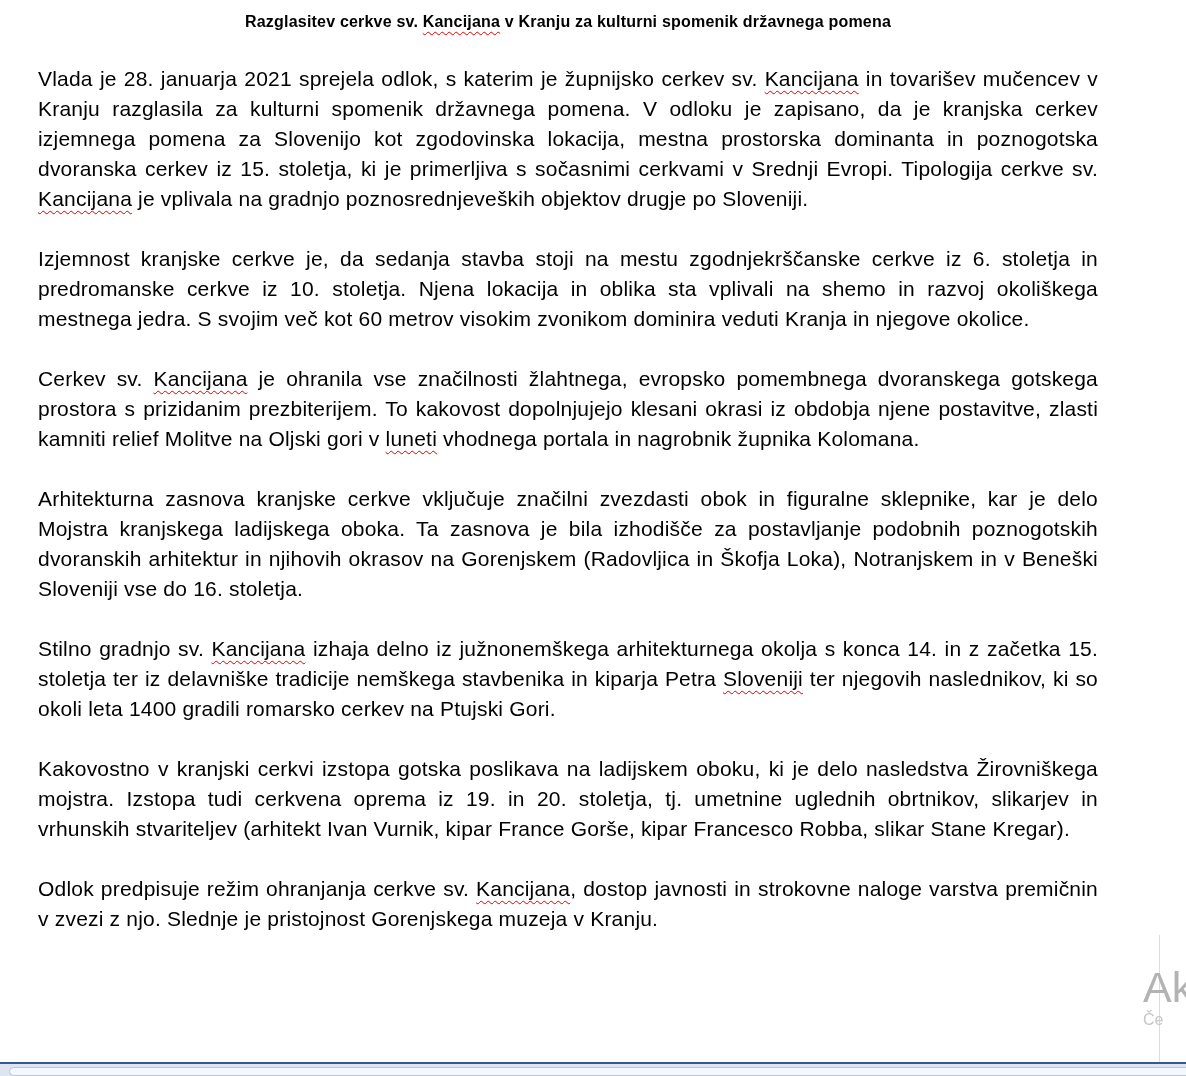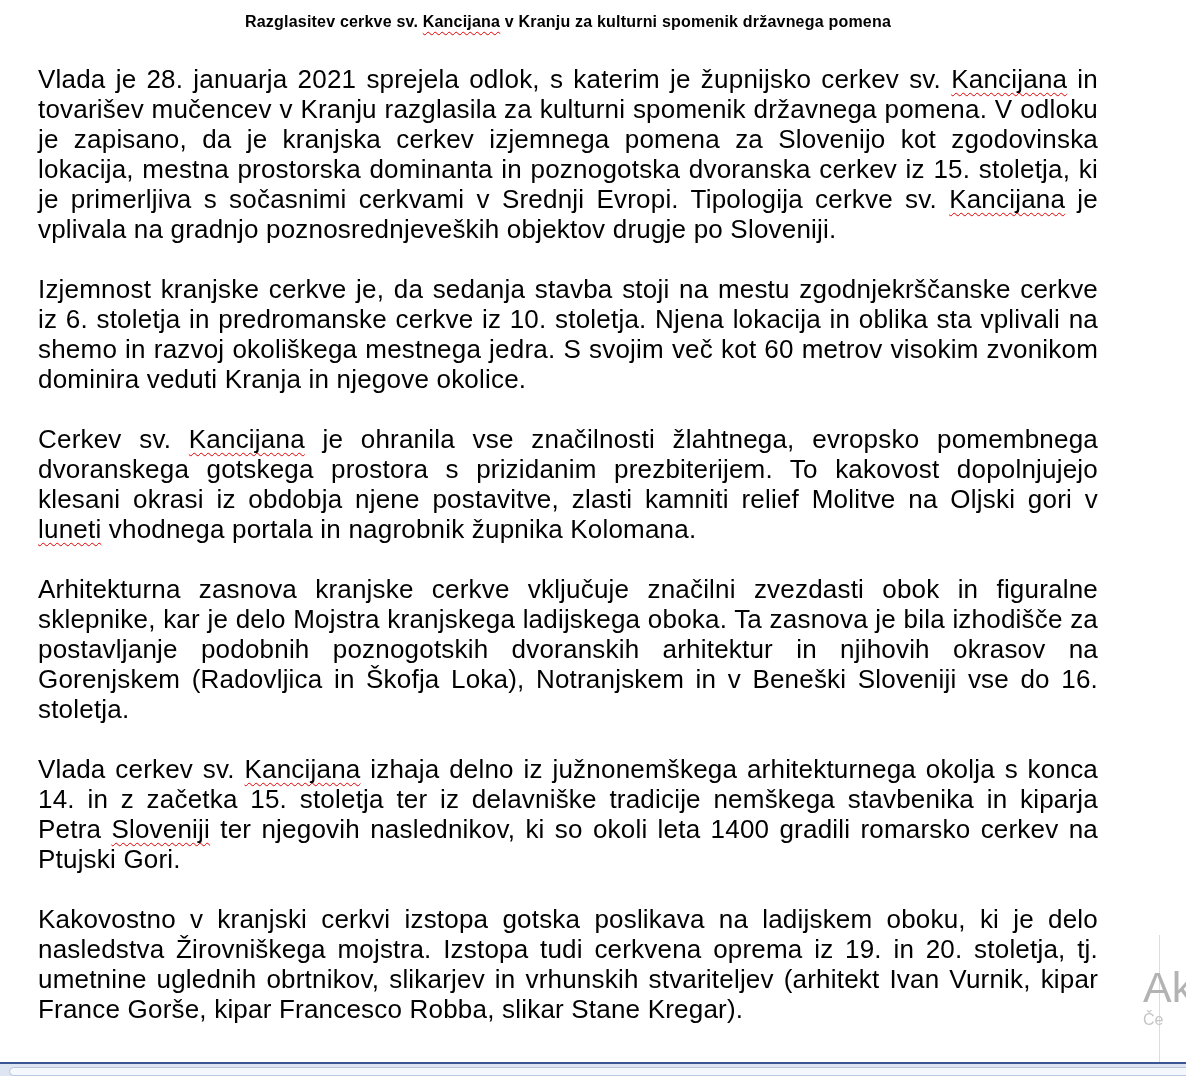--- a/index.html
+++ b/index.html
@@ -18,21 +18,21 @@
   }
   .doc-title {
     font-size: 16px;
     font-weight: bold;
     text-align: center;
     line-height: 30px;
     margin: 7px 0 27px 0;
     letter-spacing: 0.2px;
   }
   .para {
-    font-size: 26px;
+    font-size: 21px;
     line-height: 30px;
     letter-spacing: 0.2px;
     text-align: justify;
     margin: 0 0 30px 0;
   }
   .miss {
     text-decoration: underline;
     text-decoration-style: wavy;
     text-decoration-color: #e10000;
     text-decoration-thickness: 1px;
@@ -86,24 +86,25 @@
   <h1 class="doc-title"><span>Razglasitev cerkve sv. </span><span class="miss">Kancijana</span><span> v Kranju za kulturni spomenik državnega pomena</span></h1>
 
   <p class="para"><span>Vlada je 28. januarja 2021 sprejela odlok, s katerim je župnijsko cerkev sv. </span><span class="miss">Kancijana</span><span> in tovarišev mučencev v Kranju razglasila za kulturni spomenik državnega pomena. V odloku je zapisano, da je kranjska cerkev izjemnega pomena za Slovenijo kot zgodovinska lokacija, mestna prostorska dominanta in poznogotska dvoranska cerkev iz 15. stoletja, ki je primerljiva s sočasnimi cerkvami v Srednji Evropi. Tipologija cerkve sv. </span><span class="miss">Kancijana</span><span> je vplivala na gradnjo poznosrednjeveških objektov drugje po Sloveniji.</span></p>
 
   <p class="para"><span>Izjemnost kranjske cerkve je, da sedanja stavba stoji na mestu zgodnjekrščanske cerkve iz 6. stoletja in predromanske cerkve iz 10. stoletja. Njena lokacija in oblika sta vplivali na shemo in razvoj okoliškega mestnega jedra. S svojim več kot 60 metrov visokim zvonikom dominira veduti Kranja in njegove okolice.</span></p>
 
   <p class="para"><span>Cerkev sv. </span><span class="miss">Kancijana</span><span> je ohranila vse značilnosti žlahtnega, evropsko pomembnega dvoranskega gotskega prostora s prizidanim prezbiterijem. To kakovost dopolnjujejo klesani okrasi iz obdobja njene postavitve, zlasti kamniti relief Molitve na Oljski gori v </span><span class="miss">luneti</span><span> vhodnega portala in nagrobnik župnika Kolomana.</span></p>
 
   <p class="para"><span>Arhitekturna zasnova kranjske cerkve vključuje značilni zvezdasti obok in figuralne sklepnike, kar je delo Mojstra kranjskega ladijskega oboka. Ta zasnova je bila izhodišče za postavljanje podobnih poznogotskih dvoranskih arhitektur in njihovih okrasov na Gorenjskem (Radovljica in Škofja Loka), Notranjskem in v Beneški Sloveniji vse do 16. stoletja.</span></p>
 
-  <p class="para"><span>Vlada cerkev sv. </span><span class="miss">Kancijana</span><span> izhaja delno iz južnonemškega arhitekturnega okolja s konca 14. in z začetka 15. stoletja ter iz delavniške tradicije nemškega stavbenika in kiparja Petra </span><span class="miss">Sloveniji</span><span> ter njegovih naslednikov, ki so okoli leta 1400 gradili romarsko cerkev na Ptujski Gori.</span></p>
+  <p class="para"><span>Stilno gradnjo sv. </span><span class="miss">Kancijana</span><span> izhaja delno iz južnonemškega arhitekturnega okolja s konca 14. in z začetka 15. stoletja ter iz delavniške tradicije nemškega stavbenika in kiparja Petra </span><span class="miss">Sloveniji</span><span> ter njegovih naslednikov, ki so okoli leta 1400 gradili romarsko cerkev na Ptujski Gori.</span></p>
 
   <p class="para"><span>Kakovostno v kranjski cerkvi izstopa gotska poslikava na ladijskem oboku, ki je delo nasledstva Žirovniškega mojstra. Izstopa tudi cerkvena oprema iz 19. in 20. stoletja, tj. umetnine uglednih obrtnikov, slikarjev in vrhunskih stvariteljev (arhitekt Ivan Vurnik, kipar France Gorše, kipar Francesco Robba, slikar Stane Kregar).</span></p>
 
+  <p class="para"><span>Odlok predpisuje režim ohranjanja cerkve sv. </span><span class="miss">Kancijana</span><span>, dostop javnosti in strokovne naloge varstva premičnin v zvezi z njo. Slednje je pristojnost Gorenjskega muzeja v Kranju.</span></p>
 
 </div>
 
 <div class="window-edge-line"></div>
 
 <div class="watermark">
   <div class="wm-line1">Ak</div>
   <div class="wm-line2">Če</div>
 </div>
 

